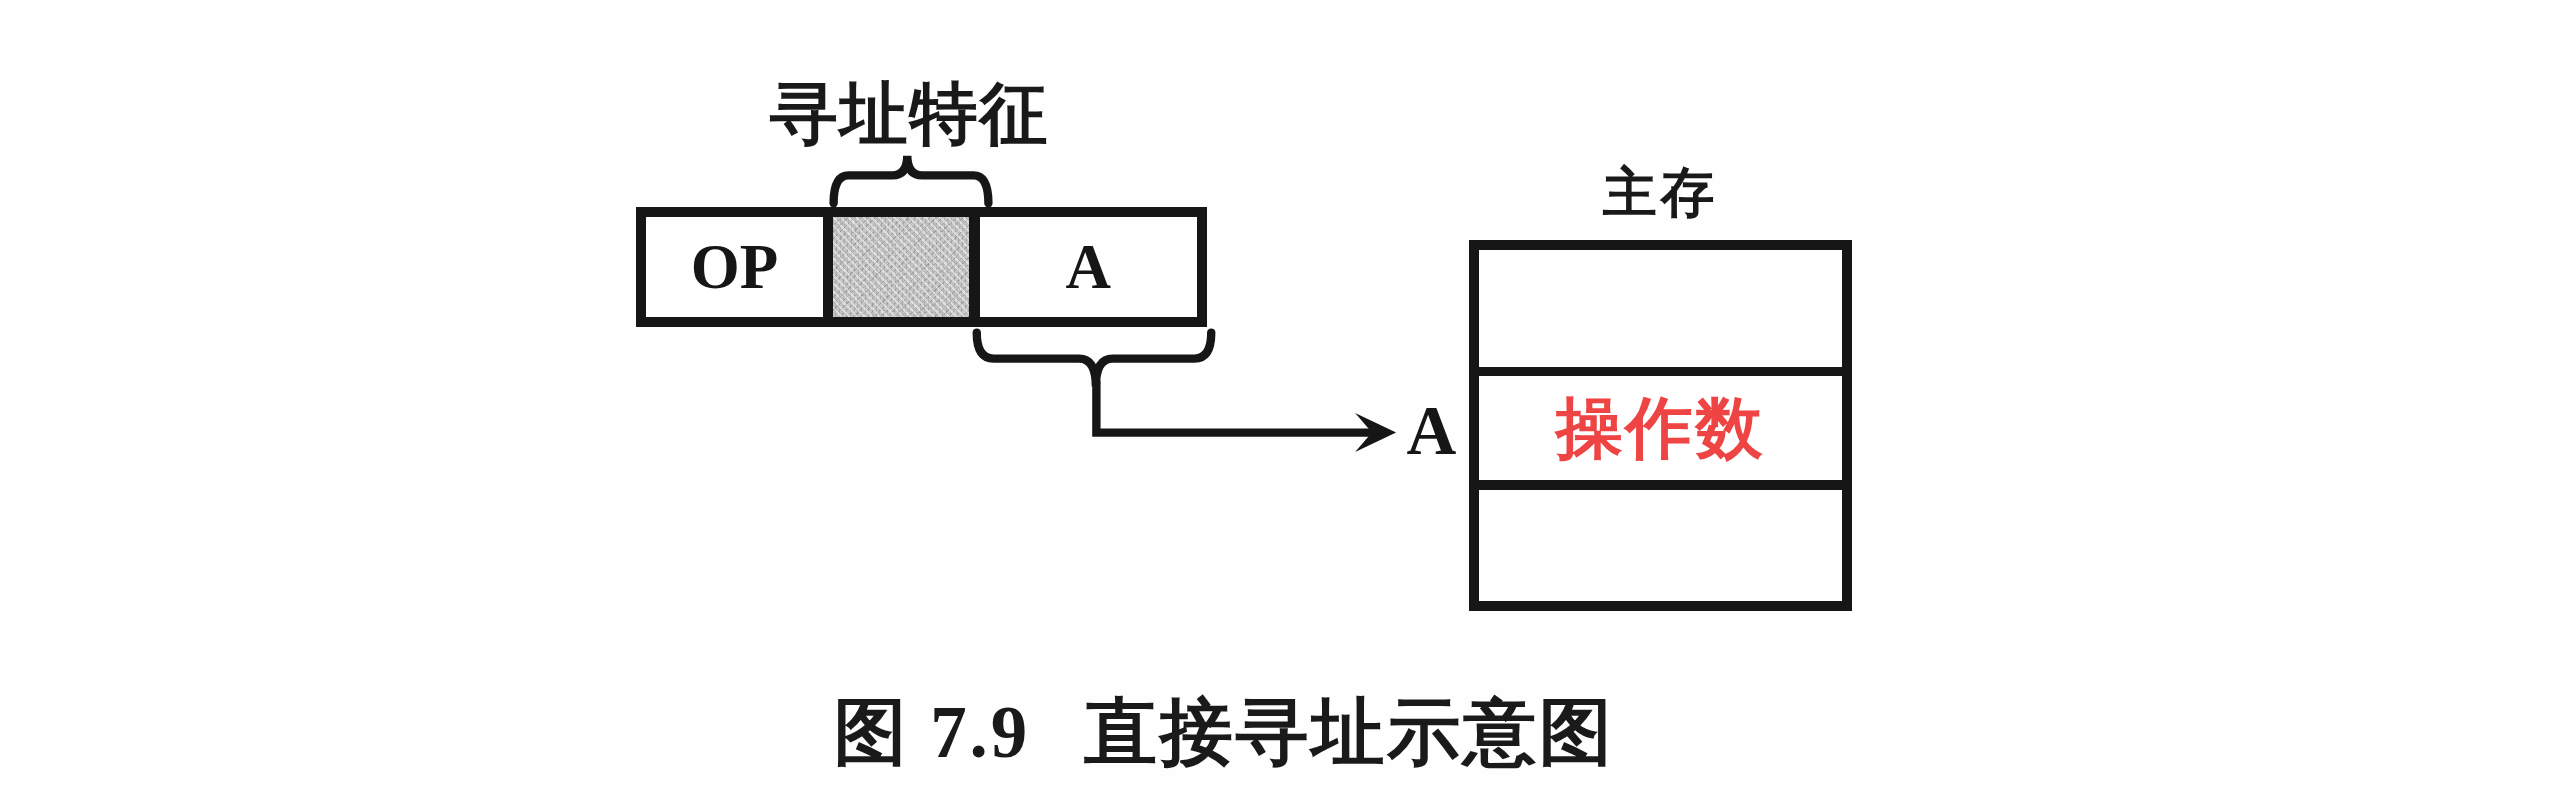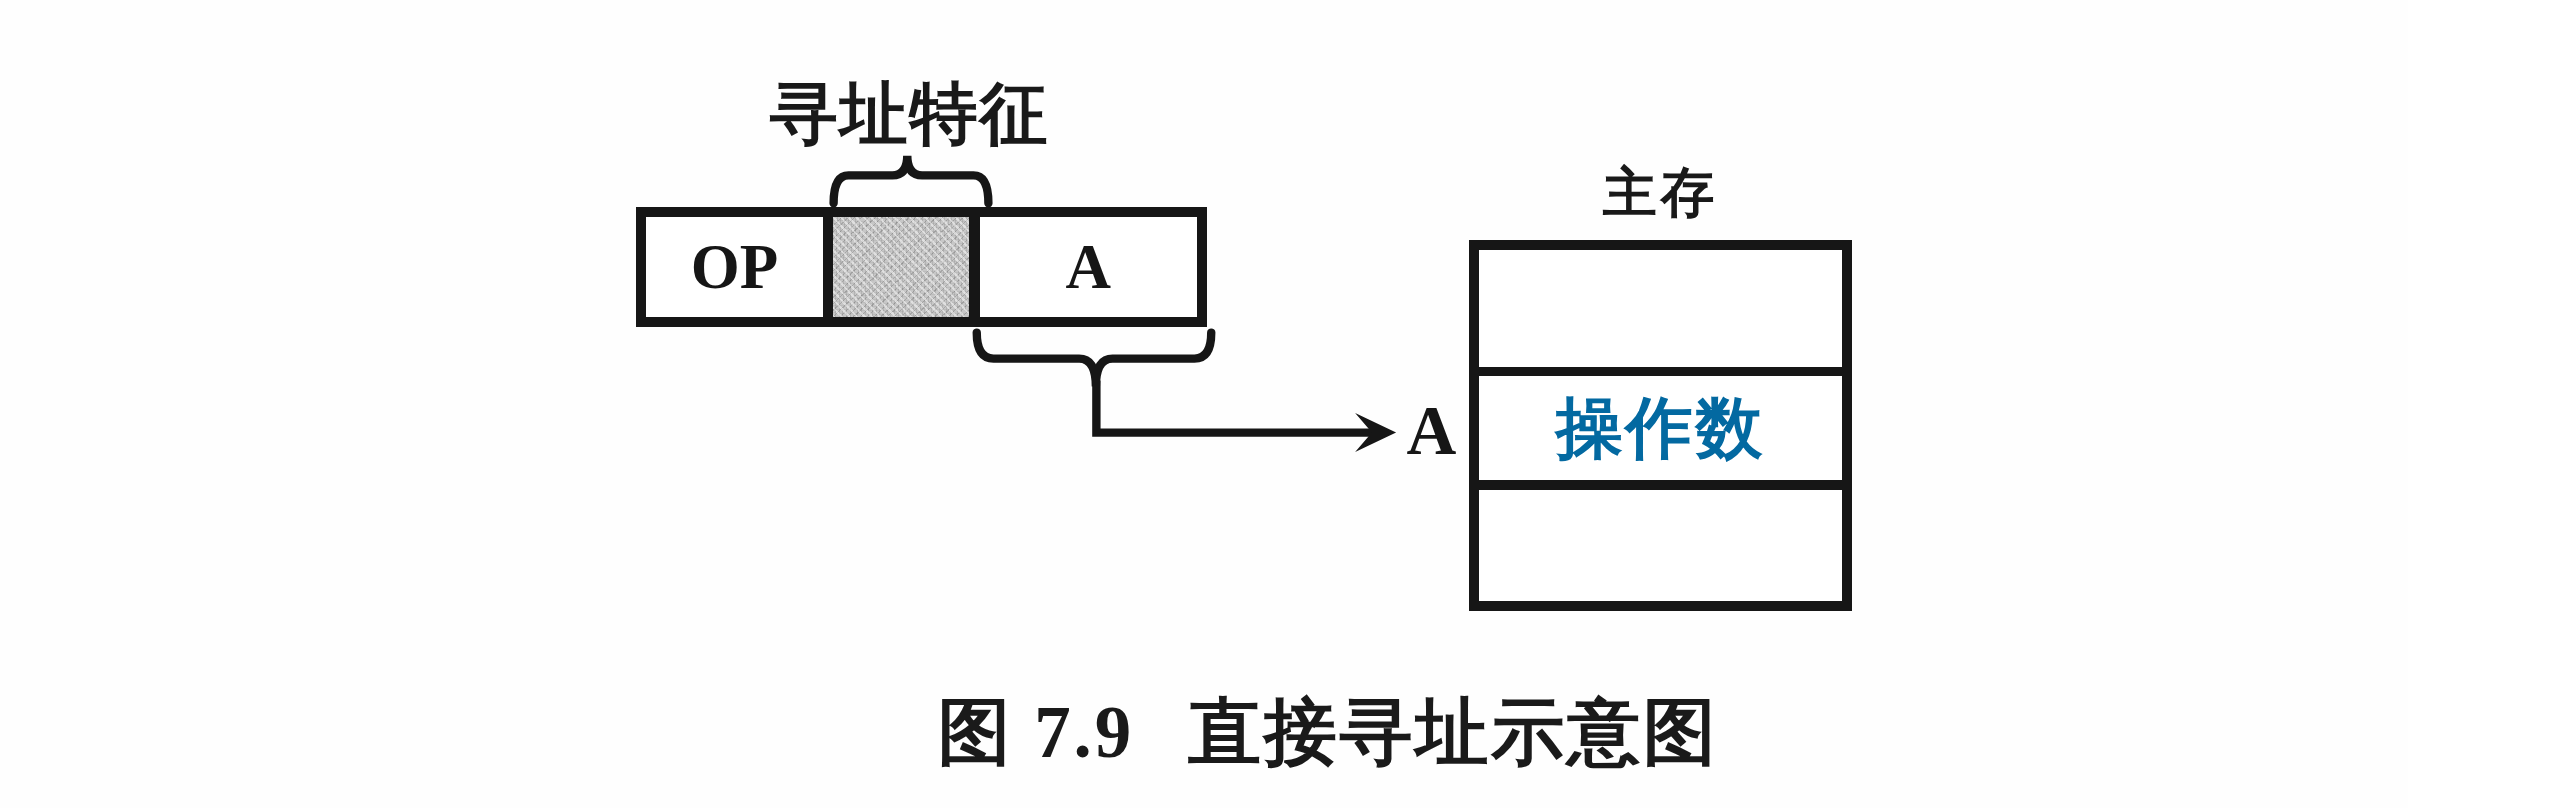--- a/index.html
+++ b/index.html
@@ -68,30 +68,30 @@
   .mem-table {
     left: 1469px; top: 240px; width: 383px; height: 371px;
     box-sizing: border-box;
     border: 10.3px solid #161616;
     display: flex; flex-direction: column;
     background: #ffffff;
   }
   .mem-row {
     display: flex; align-items: center; justify-content: center;
     font-size: 67px; font-weight: 700; letter-spacing: 2.8px;
-    color: #0369a1;
+    color: #ef4444;
   }
   .r1 { height: 117px; }
   .r2 { height: 104px; }
   .r3 { flex: 1; }
   .mem-div { height: 9.3px; background: #161616; }
 
   
   .caption {
-    left: 1328px; top: 684px;
+    left: 1224px; top: 684px;
     transform: translateX(-50%);
     white-space: nowrap;
     font-size: 73px; font-weight: 700; letter-spacing: 2.8px;
     color: #1a1a1a;
   }
   .caption .gap { display: inline-block; width: 54px; }
 </style>
 </head>
 <body>
 

